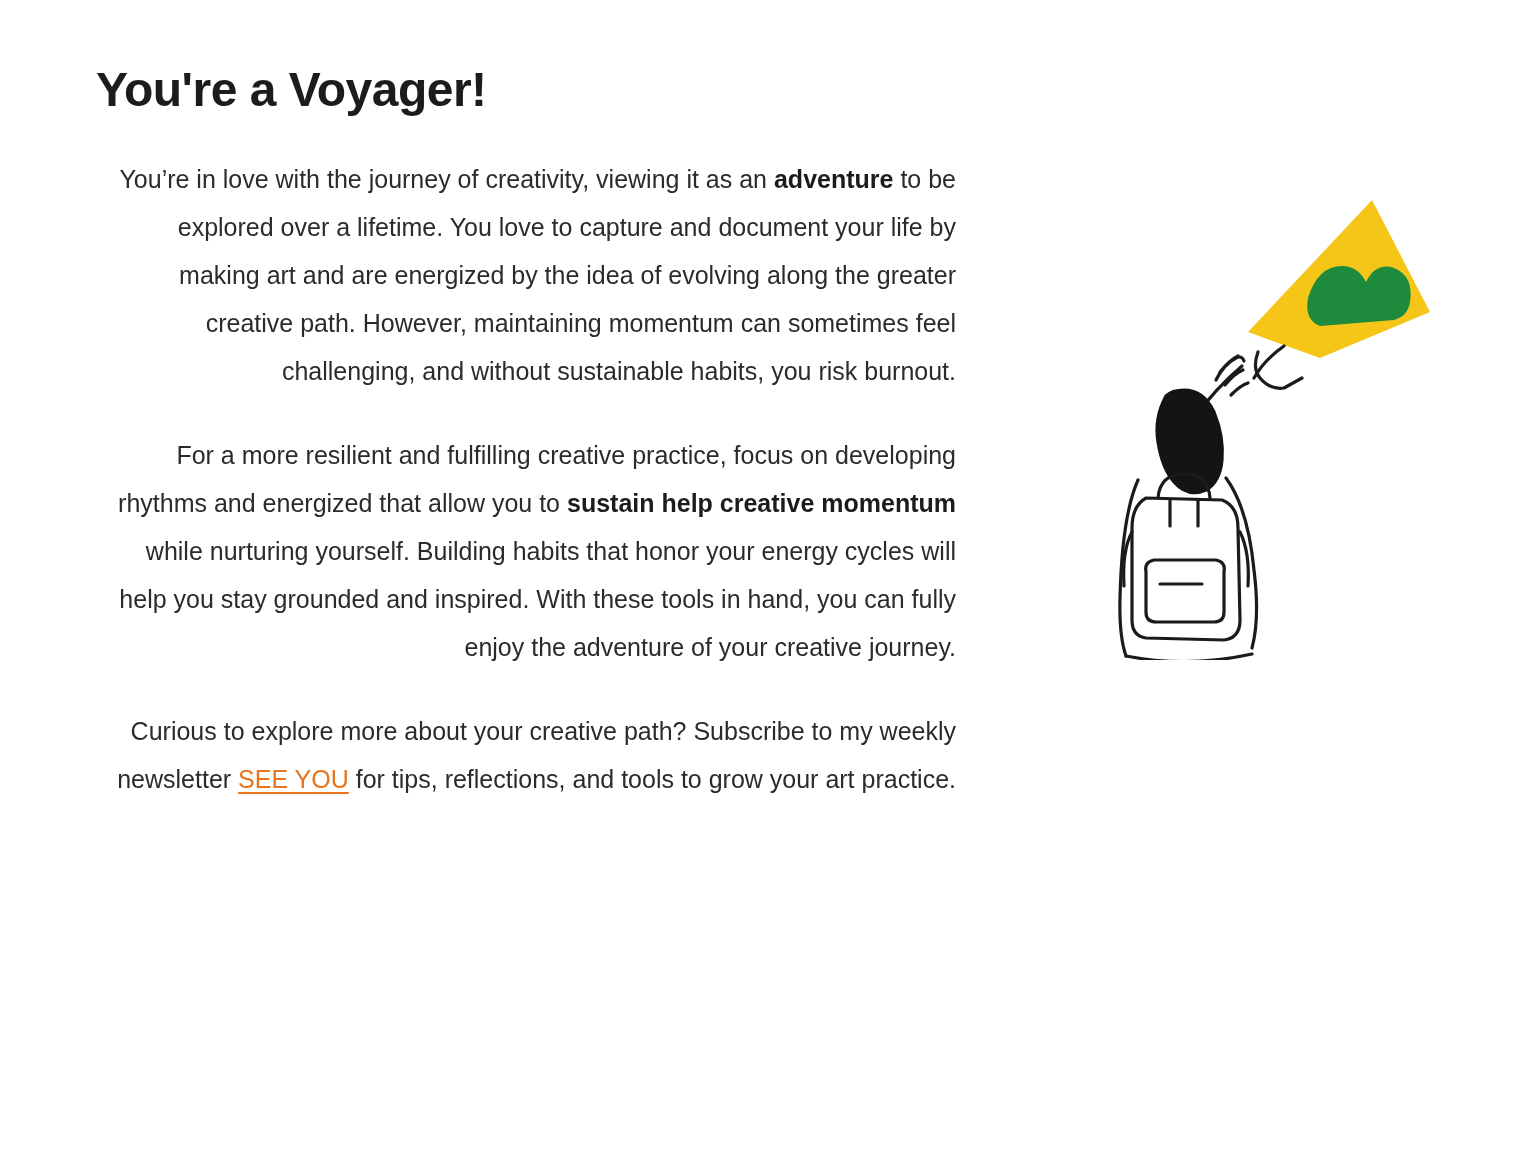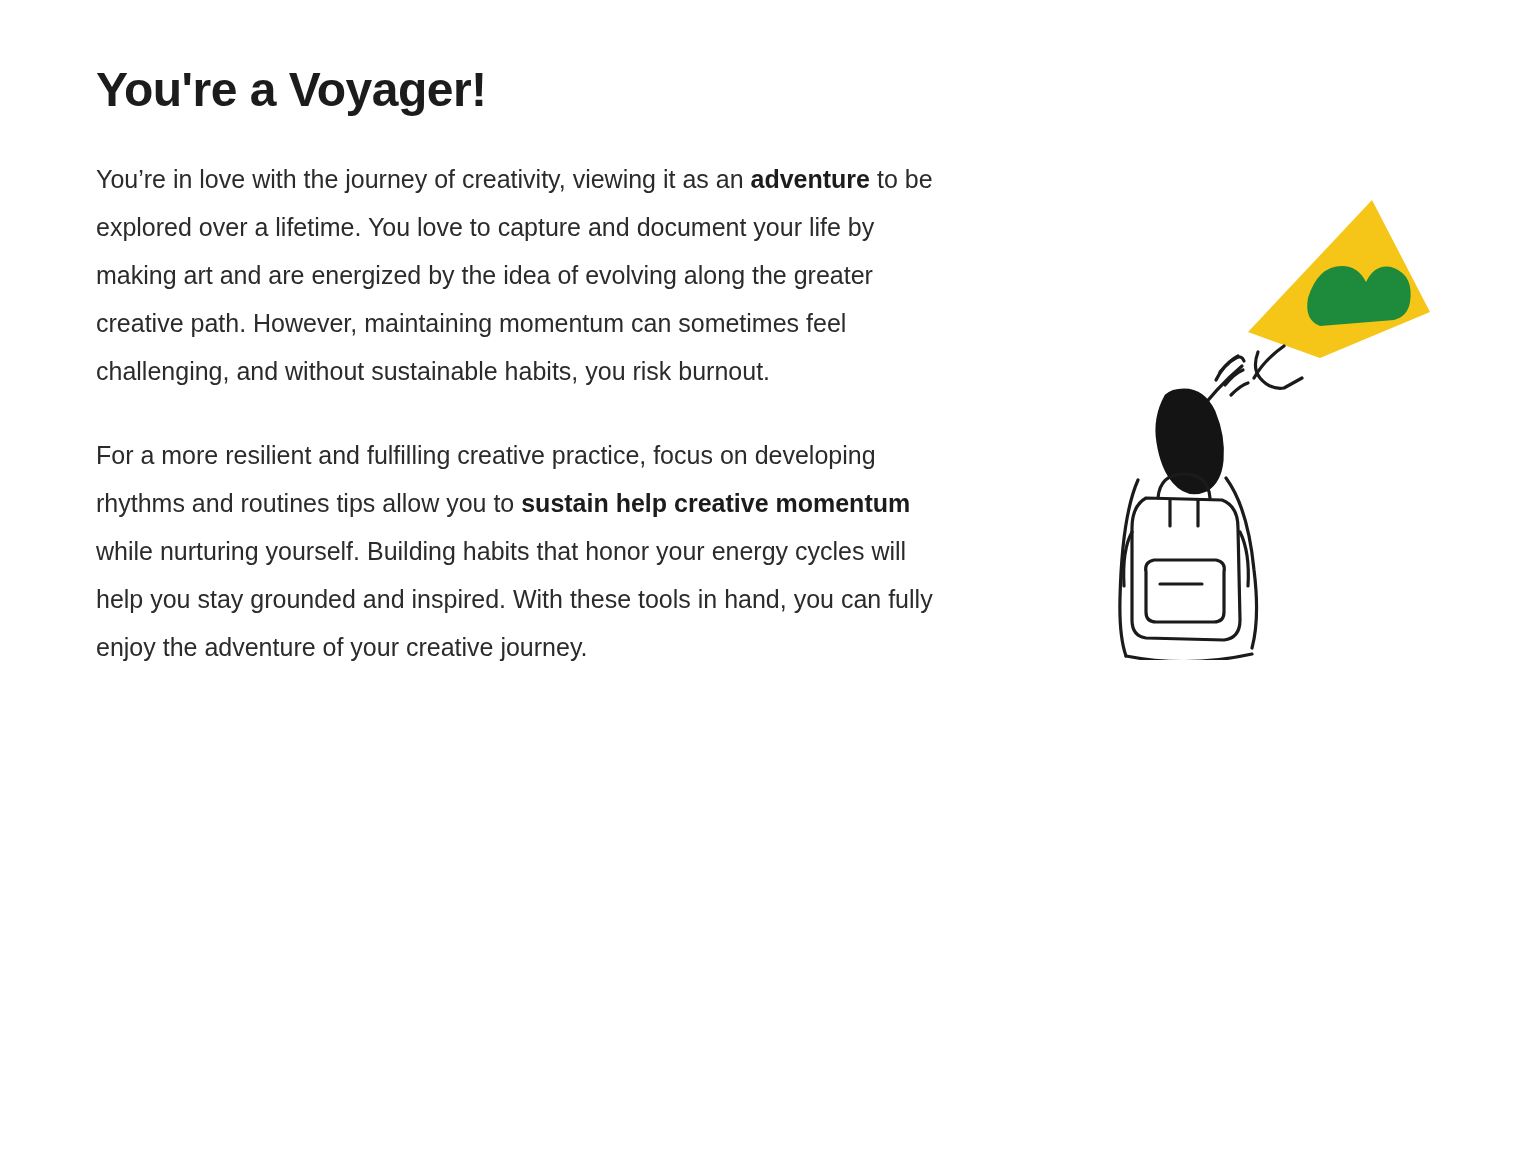--- a/index.html
+++ b/index.html
@@ -33,20 +33,21 @@
     letter-spacing: -0.5px;
     margin: 0 0 36px 0;
     color: #1c1c1c;
   }
   .para {
     font-size: 25px;
     line-height: 1.92;
     margin: 0 0 36px 0;
     color: #2b2b2b;
     max-width: 860px;
+    text-align: right;
   }
   .para:last-child {
     margin-bottom: 0;
   }
   .para b {
     font-weight: bold;
     color: #1c1c1c;
   }
   .news-link {
     color: #e8741e;
@@ -74,23 +75,26 @@
 
   <div class="content">
 
     <h1 class="result-title">You're a Voyager!</h1>
 
     <p class="para">
       <span>You’re in love with the journey of creativity, viewing it as an </span><b>adventure</b><span> to be explored over a lifetime. You love to capture and document your life by making art and are energized by the idea of evolving along the greater creative path. However, maintaining momentum can sometimes feel challenging, and without sustainable habits, you risk burnout.</span>
     </p>
 
     <p class="para">
-      <span>For a more resilient and fulfilling creative practice, focus on developing rhythms and routines tips allow you to </span><b>sustain help creative momentum</b><span> while nurturing yourself. Building habits that honor your energy cycles will help you stay grounded and inspired. With these tools in hand, you can fully enjoy the adventure of your creative journey.</span>
+      <span>For a more resilient and fulfilling creative practice, focus on developing rhythms and energized that allow you to </span><b>sustain help creative momentum</b><span> while nurturing yourself. Building habits that honor your energy cycles will help you stay grounded and inspired. With these tools in hand, you can fully enjoy the adventure of your creative journey.</span>
     </p>
 
+    <p class="para">
+      <span>Curious to explore more about your creative path? Subscribe to my weekly newsletter </span><a class="news-link" href="#">SEE YOU</a><span> for tips, reflections, and tools to grow your art practice.</span>
+    </p>
 
   </div>
 
   <div class="illustration">
     <svg viewBox="0 0 460 480" xmlns="http://www.w3.org/2000/svg" aria-hidden="true">
 
       <path d="M228 152 L352 20 L410 132 L300 178 Z" fill="#F5C518" stroke="none"></path>
 
       <path d="M288 118 q10 -32 34 -32 q16 0 24 16 q10 -20 28 -14 q20 8 16 34 q-2 14 -16 18 l-74 6 q-16 -6 -12 -28 Z" fill="#1E8A3C" stroke="none"></path>
 

